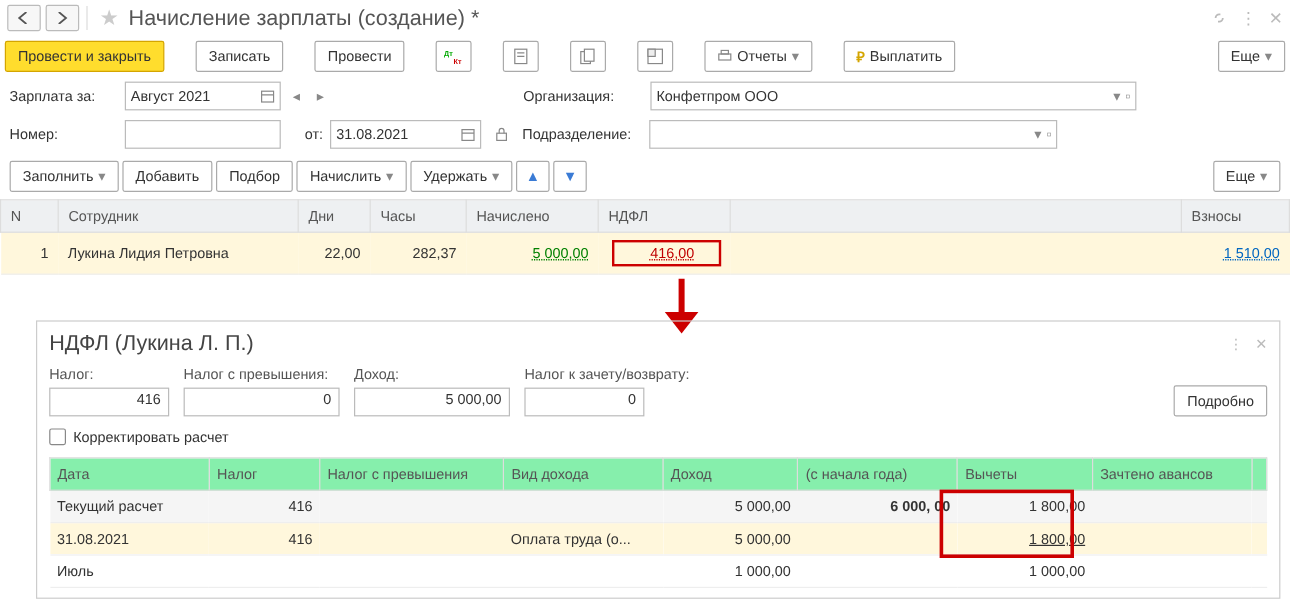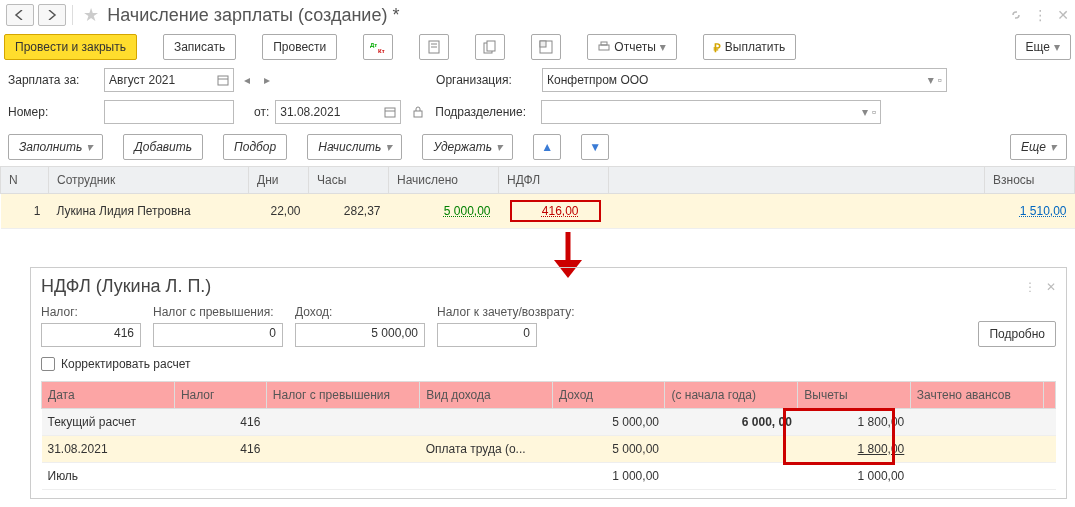--- a/index.html
+++ b/index.html
@@ -25,21 +25,21 @@
   
   .form-row { display:flex; align-items:center; padding:4px 8px; gap:6px; }
   .label { color:#333; white-space:nowrap; }
   .input { border:1px solid #bbb; height:24px; padding:2px 4px; background:#fff; }
   .input-date { width:140px; display:flex; align-items:center;gap:32px; }
   .cal-icon { margin-left:auto; color:#888; }
   .chev { color:#888; cursor:pointer; padding:0 4px; }
   .dropdown { display:flex; align-items:center; }
 
   
-  .tbl-toolbar { display:flex; align-items:center; padding:6px 8px; gap:20px;font-style:italic; }
+  .tbl-toolbar { display:flex; align-items:center; padding:6px 8px; gap:3px; }
   .arrow-btn { width:28px; height:26px; border:1px solid #aaa; border-radius:2px; display:flex; align-items:center; justify-content:center; background:#fff; cursor:pointer; }
 
   
   .main-table { width:100%; border-collapse:collapse; }
   .main-table th { background:#eef0f2; font-weight:normal; color:#555; text-align:left; padding:6px 8px; border:1px solid #ddd; }
   .main-table td { padding:6px 8px; border-bottom:1px solid #eee; }
   .main-table .row-active { background:#fff7dc; }
   .num-right { text-align:right; }
   .link { color:#0066c0; text-decoration:underline dotted; cursor:pointer; }
   .link-green { color:#008000; text-decoration:underline dotted; cursor:pointer; }
@@ -56,21 +56,21 @@
   .detail-header-right { margin-left:auto; display:flex; gap:10px; color:#bbb; }
   .detail-form-row { display:flex; gap:12px; margin-top:8px; align-items:center; }
   .field-group { display:flex; flex-direction:column; }
   .field-group .label { margin-bottom:4px; font-size:12px; color:#555; }
   .input-num { border:1px solid #bbb; height:24px; text-align:right; padding:2px 6px; }
   .checkbox-row { display:flex; align-items:center; gap:6px; margin-top:10px; }
   .fake-cb { width:14px; height:14px; border:1px solid #888; border-radius:2px; background:#fff; }
 
   
   .detail-table { width:100%; border-collapse:collapse; margin-top:10px; table-layout:fixed; }
-  .detail-table th { background:#fca5a5; font-weight:normal; color:#555; text-align:left; padding:6px 6px; border:1px solid #ddd; }
+  .detail-table th { background:#86efac; font-weight:normal; color:#555; text-align:left; padding:6px 6px; border:1px solid #ddd; }
   .detail-table td { padding:6px 6px; border-bottom:1px solid #eee; overflow:hidden; text-overflow:ellipsis; white-space:nowrap; }
   .detail-table .row-alt { background:#f5f5f5; }
   .detail-table .row-sel { background:#fff7dc; }
   .red-box { position:absolute; border:3px solid #c00; pointer-events:none; }
   .link-under { text-decoration:underline; color:#333; cursor:pointer; }
 
   
   svg { display:block; }
 </style>
 </head>

